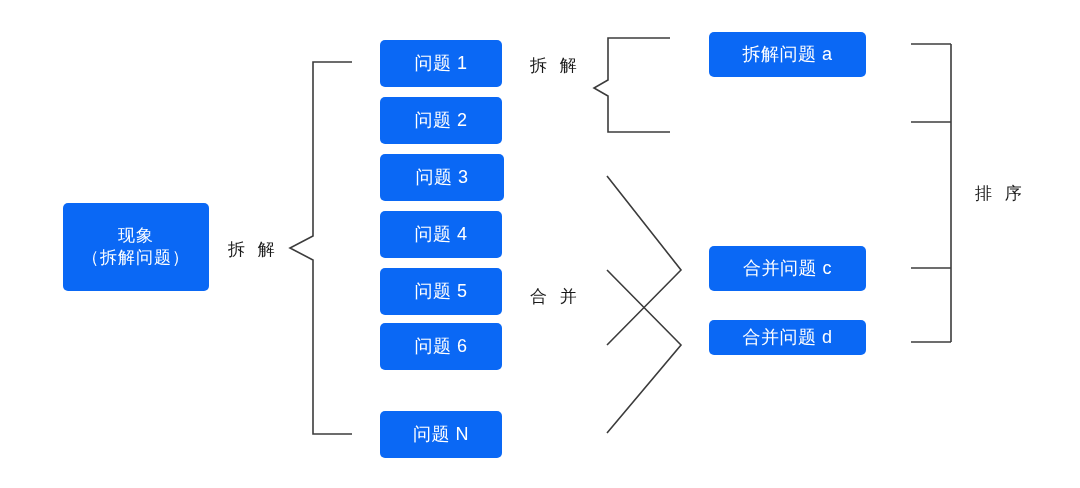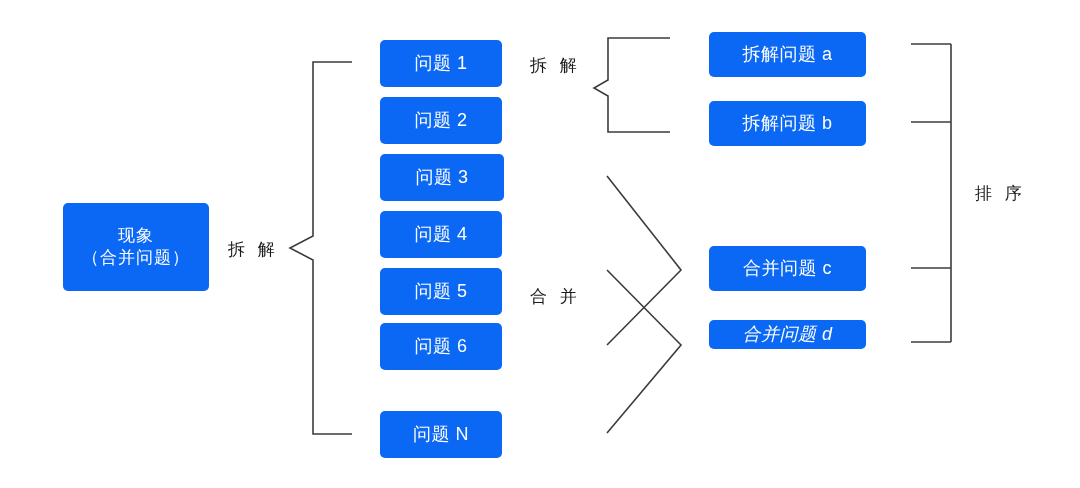--- a/index.html
+++ b/index.html
@@ -86,21 +86,21 @@
 
     <line x1="951" y1="44" x2="951" y2="342"></line>
     <line x1="951" y1="44" x2="911" y2="44"></line>
     <line x1="951" y1="122" x2="911" y2="122"></line>
     <line x1="951" y1="268" x2="911" y2="268"></line>
     <line x1="951" y1="342" x2="911" y2="342"></line>
   </svg>
 
   <div class="node root" style="left:63px; top:203px; width:146px; height:88px;">
     <span class="line1">现象</span>
-    <span class="line2">（合并问题）</span>
+    <span class="line2">（拆解问题）</span>
   </div>
 
   <div class="conn-label" style="left:228px; top:238px;">拆 解</div>
   <div class="conn-label" style="left:530px; top:54px;">拆 解</div>
   <div class="conn-label" style="left:530px; top:285px;">合 并</div>
   <div class="conn-label" style="left:975px; top:182px;">排 序</div>
 
   <div class="node step" style="left:380px; top:40px; width:122px; height:47px;">
     <span>问题 1</span>
   </div>
@@ -119,23 +119,20 @@
   <div class="node step" style="left:380px; top:323px; width:122px; height:47px;">
     <span>问题 6</span>
   </div>
   <div class="node step" style="left:380px; top:411px; width:122px; height:47px;">
     <span>问题 N</span>
   </div>
 
   <div class="node out" style="left:709px; top:32px; width:157px; height:45px;">
     <span>拆解问题 a</span>
   </div>
-  <div class="node out" style="left:709px; top:101px; width:157px; height:45px;">
-    <span>拆解问题 b</span>
-  </div>
   <div class="node out" style="left:709px; top:246px; width:157px; height:45px;">
     <span>合并问题 c</span>
   </div>
-  <div class="node out" style="left:709px; top:320px; width:157px; height:29px;font-style:italic;">
+  <div class="node out" style="left:709px; top:320px; width:157px; height:35px;">
     <span>合并问题 d</span>
   </div>
 
 </div>
 
 </body></html>

